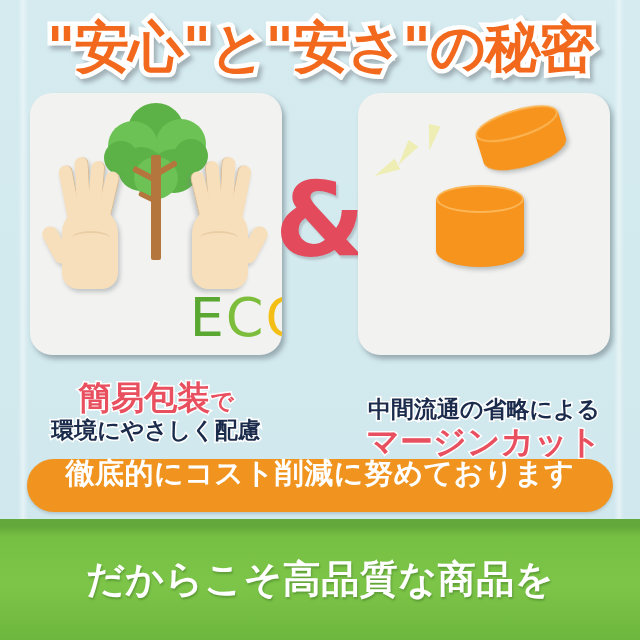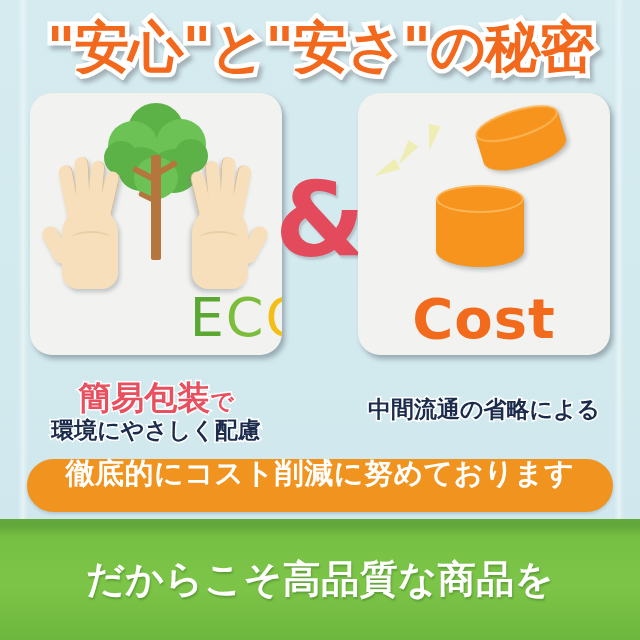--- a/index.html
+++ b/index.html
@@ -402,30 +402,30 @@
     <div class="coin-lid">
       <div class="cyl-side"></div>
       <div class="cyl-top"></div>
     </div>
 
     <div class="coin-body">
       <div class="cyl-side"></div>
       <div class="cyl-top"></div>
     </div>
 
-    <div id="cost-word">Cost</div>
   </div>
 
   <div class="caption" id="caption-left">
     <div class="cap-big"><span>簡易包装</span><span class="suffix">で</span></div>
     <div class="cap-small">環境にやさしく配慮</div>
   </div>
 
   <div class="caption" id="caption-right">
     <div class="cap-small">中間流通の省略による</div>
+    <div class="cap-big">マージンカット</div>
   </div>
 
   <div id="pill">
     <div id="pill-text">徹底的にコスト削減に努めております</div>
   </div>
 
   <div id="footer">
     <div class="footer-line">だからこそ高品質な商品を</div>
   </div>
 

